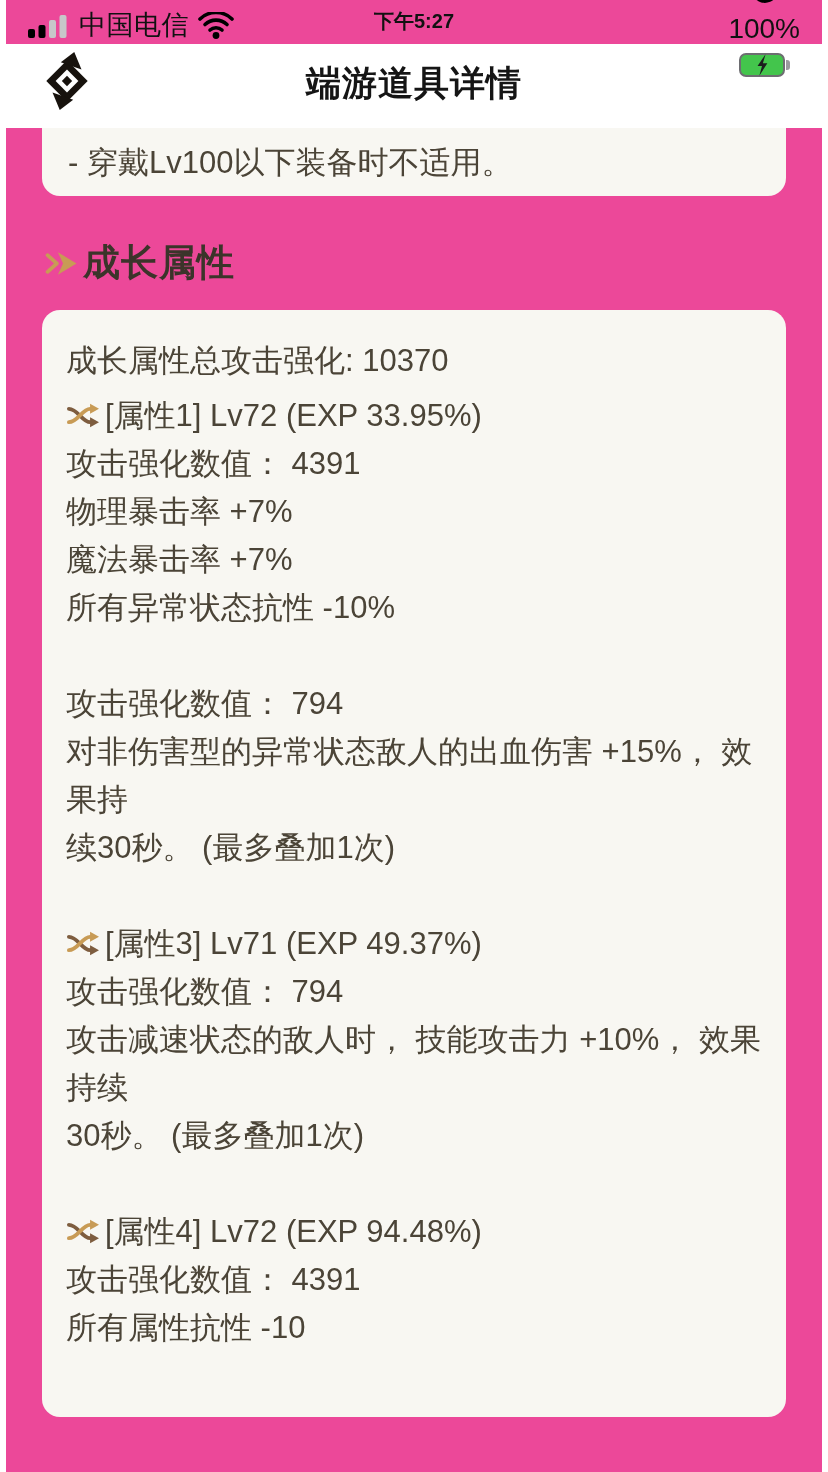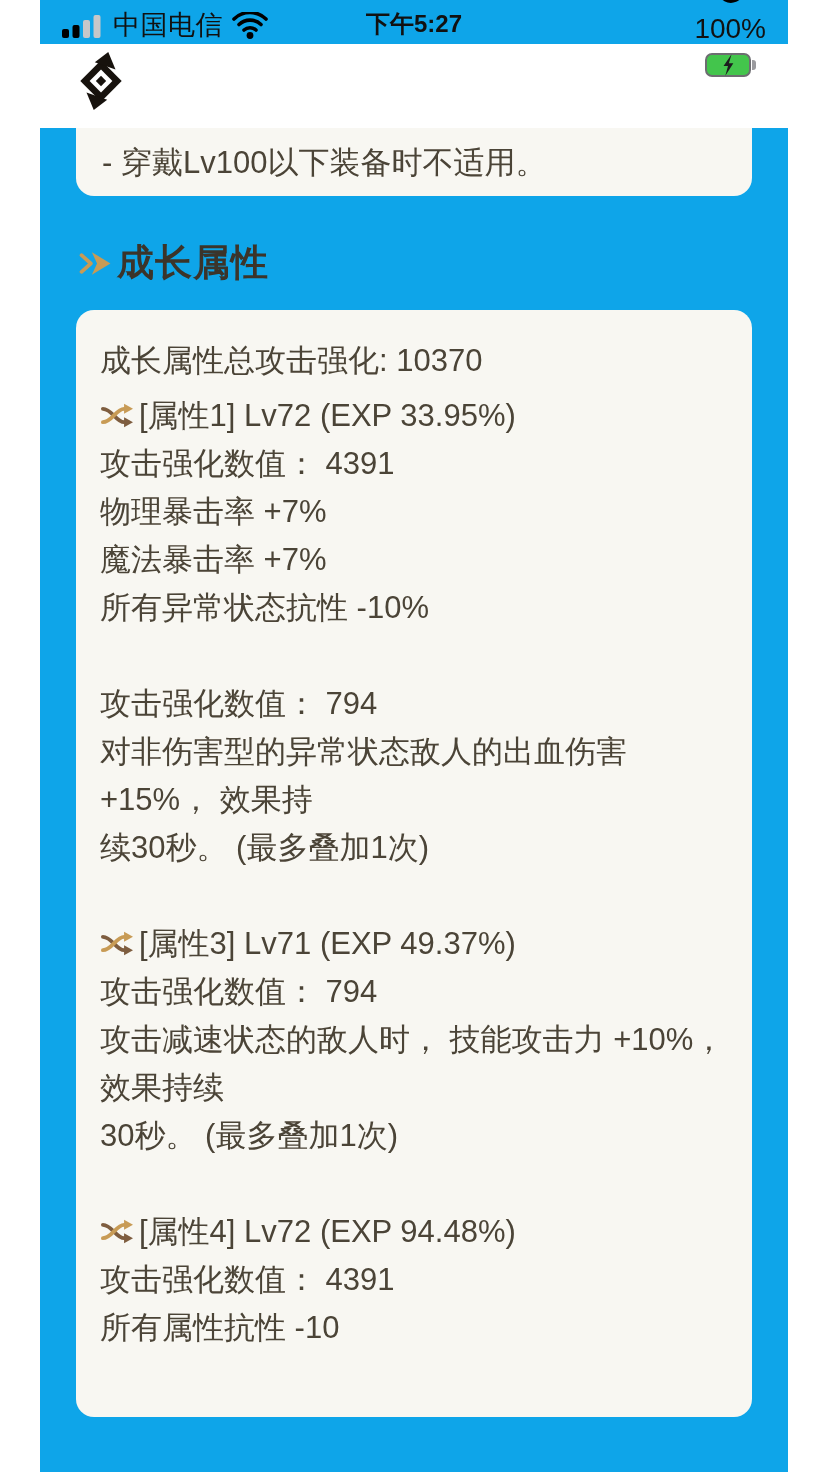--- a/index.html
+++ b/index.html
@@ -1,31 +1,31 @@
 <!DOCTYPE html>
 <html><head>
 <meta charset="utf-8">
 <style>
   * { margin:0; padding:0; box-sizing:border-box; }
   html,body { background:#ffffff; }
   .screen {
-    position:relative; width:748px; height:1472px; overflow:hidden;
-    background:#0ea5e9; font-family:"Liberation Sans","DejaVu Sans",sans-serif;
+    position:relative; width:816px; height:1472px; overflow:hidden;
+    background:#ec4899; font-family:"Liberation Sans","DejaVu Sans",sans-serif;
     color:#111; margin:0 auto;
   }
   
   .status-bar {
     position:relative; height:44px; display:flex; align-items:center;
     justify-content:space-between; padding:6px 22px 0 22px;
   }
   .sb-left { display:flex; align-items:center; gap:9px; }
   .sb-carrier { font-size:27px; font-weight:500; letter-spacing:0.5px; }
   .sb-time {
     position:absolute; left:0; right:0; top:8px; text-align:center;
-    font-size:24px; font-weight:600;
+    font-size:20px; font-weight:600;
   }
   .sb-right { display:flex; align-items:center; gap:8px; z-index:2;flex-direction:column; }
   .sb-pct { font-size:28px; font-weight:400; }
   .battery { display:flex; align-items:center; }
   .battery-body {
     width:46px; height:24px; border:2px solid #6d6d71; border-radius:7px;
     background:#43c54c; position:relative; display:flex; align-items:center; justify-content:center;
   }
   .battery-nub { width:4px; height:10px; background:#9a9a9e; border-radius:0 3px 3px 0; margin-left:1px; }
   
@@ -95,20 +95,21 @@
   </div>
 
   <div class="app-header">
     <svg class="app-logo" viewBox="0 0 56 56">
       <path d="M28 8 L48 28 L28 48 L8 28 Z" fill="#17120d"></path>
       <polygon points="22,10 35,0 42,17" fill="#17120d"></polygon>
       <polygon points="34,46 21,56 14,39" fill="#17120d"></polygon>
       <path d="M28 17 L39 28 L28 39 L17 28 Z" fill="#ffffff"></path>
       <path d="M28 23 L33 28 L28 33 L23 28 Z" fill="#17120d"></path>
     </svg>
+    <div class="page-title">端游道具详情</div>
   </div>
 
   <div class="notice-card">
     <div class="line">- 穿戴Lv100以下装备时不适用。</div>
   </div>
 
   <div class="section-header growth">
     <svg class="arrow-ic" viewBox="0 0 34 30">
       <polyline points="3,7 12,15 3,23" stroke="#c89b55" stroke-width="3.6" fill="none" stroke-linecap="round" stroke-linejoin="round"></polyline>
       <path d="M13 4 L31 15 L13 26 L18 15 Z" fill="#c89b55"></path>

